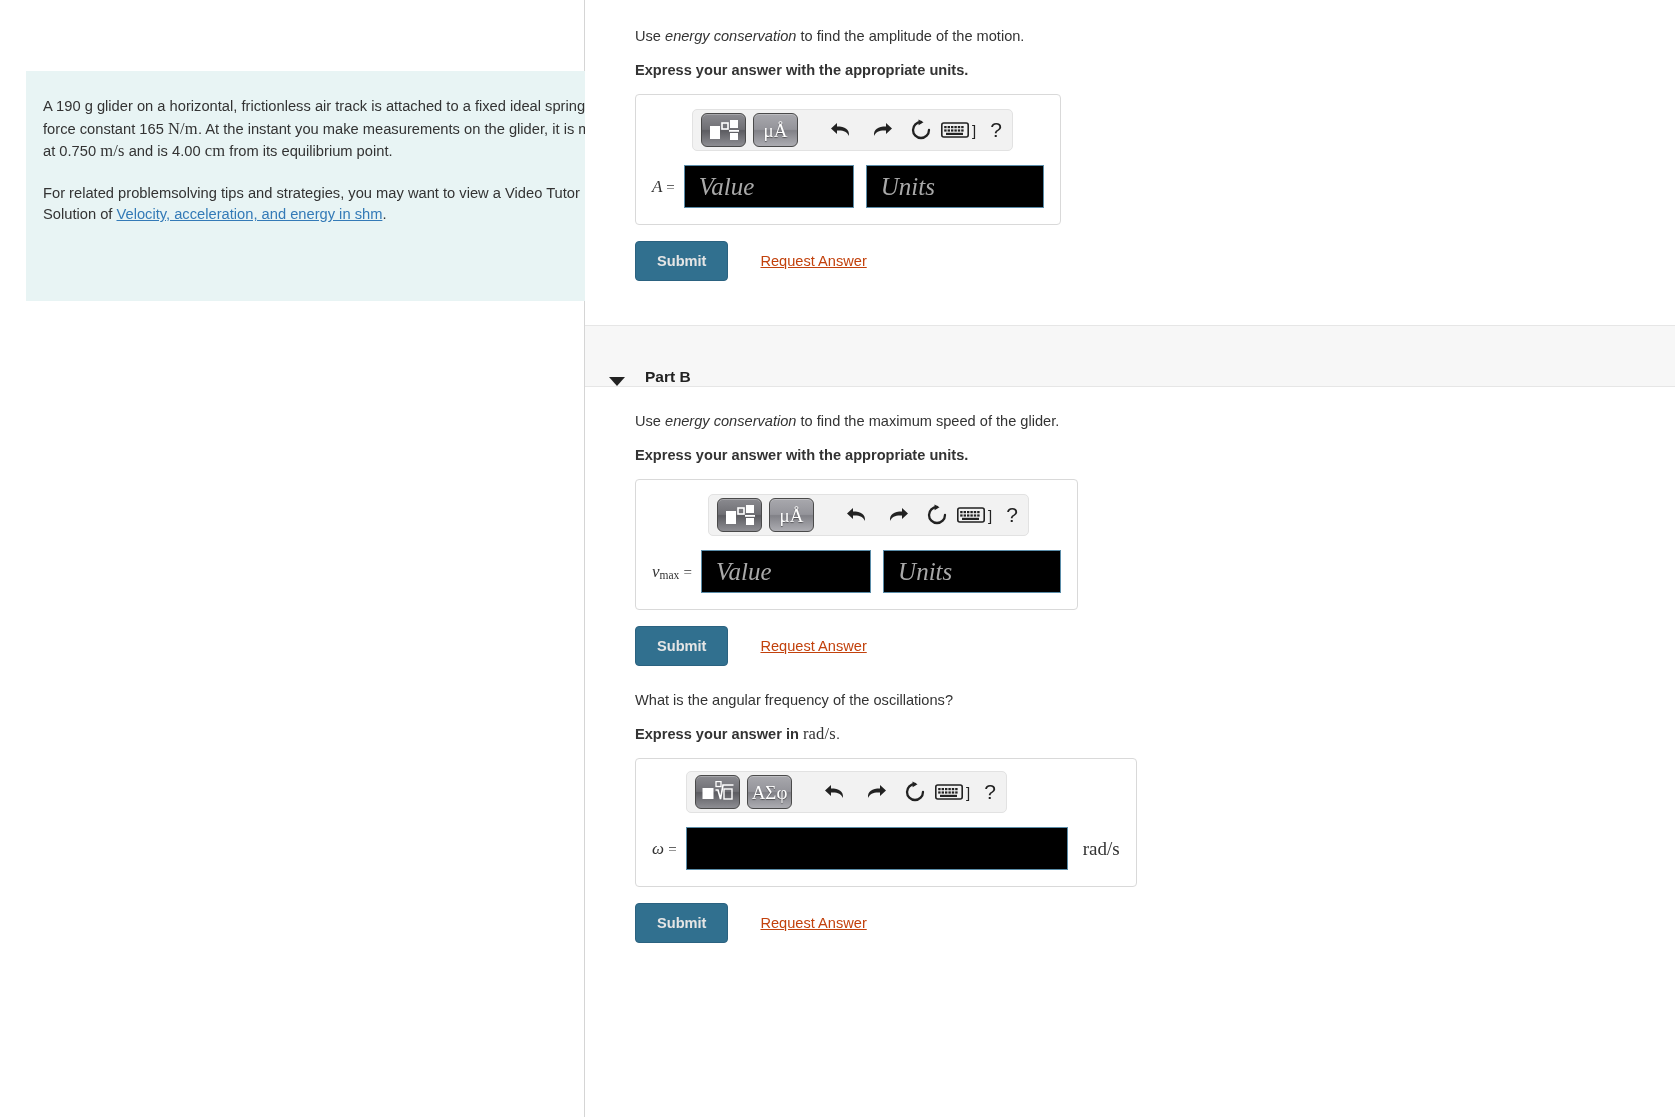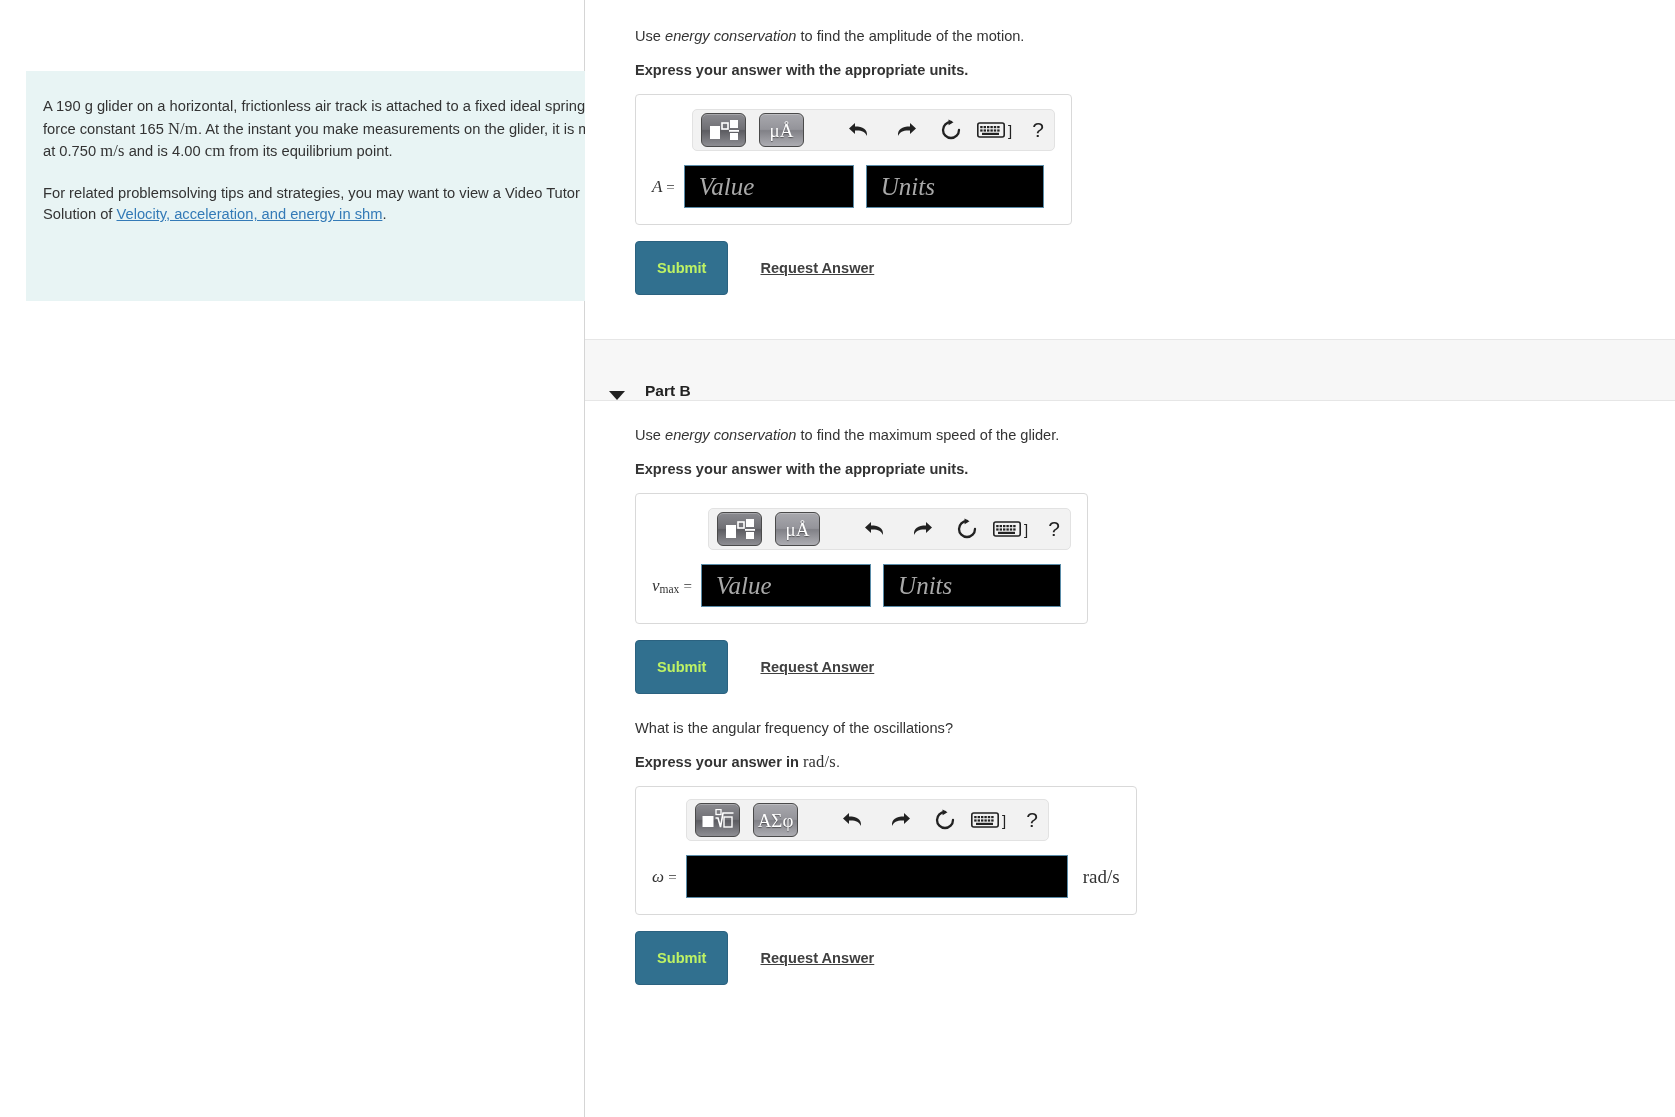--- a/index.html
+++ b/index.html
@@ -70,21 +70,21 @@
     position:relative;
   }
   .toolbar {
     background:#f2f2f2;
     border:1px solid #e2e2e2;
     border-radius:5px;
     height:42px;
     display:flex;
     align-items:center;
     padding:0 10px 0 8px;
-    gap:6px;
+    gap:0px;
     margin:14px 16px 0 56px;
     width:max-content;
   }
   .tb-btn {
     width:45px; height:34px;
     border-radius:6px;
     border:1px solid #4a4a4a;
     background:linear-gradient(to bottom,#8a8a8f 0%,#6f6f74 48%,#5c5c61 52%,#8e8e93 100%);
     display:flex; align-items:center; justify-content:center;
     cursor:pointer;
@@ -148,32 +148,32 @@
   .unit-suffix {
     margin-left:15px;
     font-family:"Liberation Serif", serif;
     font-size:19px;
     color:#333;
   }
 
   .btn-row { display:flex; align-items:center; margin-top:16px; }
   .submit-btn {
     background:#31708f;
-    color:#bef264;
+    color:#e5e5e5;
     border:1px solid #2b6280;
     border-radius:4px;
     font-size:14.6px;
     font-weight:bold;
-    padding:18px 21px;
+    padding:11px 21px;
     cursor:pointer;
     font-family:"Liberation Sans", sans-serif;
   }
   .req-link {
-    color:#404040; text-decoration:underline;
-    font-size:14.6px; font-weight:bold;
+    color:#c2410c; text-decoration:underline;
+    font-size:14.6px; font-weight:normal;
     margin-left:32px; cursor:pointer;
   }
 
   .part-header {
     background:#f7f7f7;
     border-top:1px solid #e6e6e6;
     border-bottom:1px solid #e6e6e6;
     height:62px;
     display:flex; align-items:flex-end;
     padding-left:24px;

